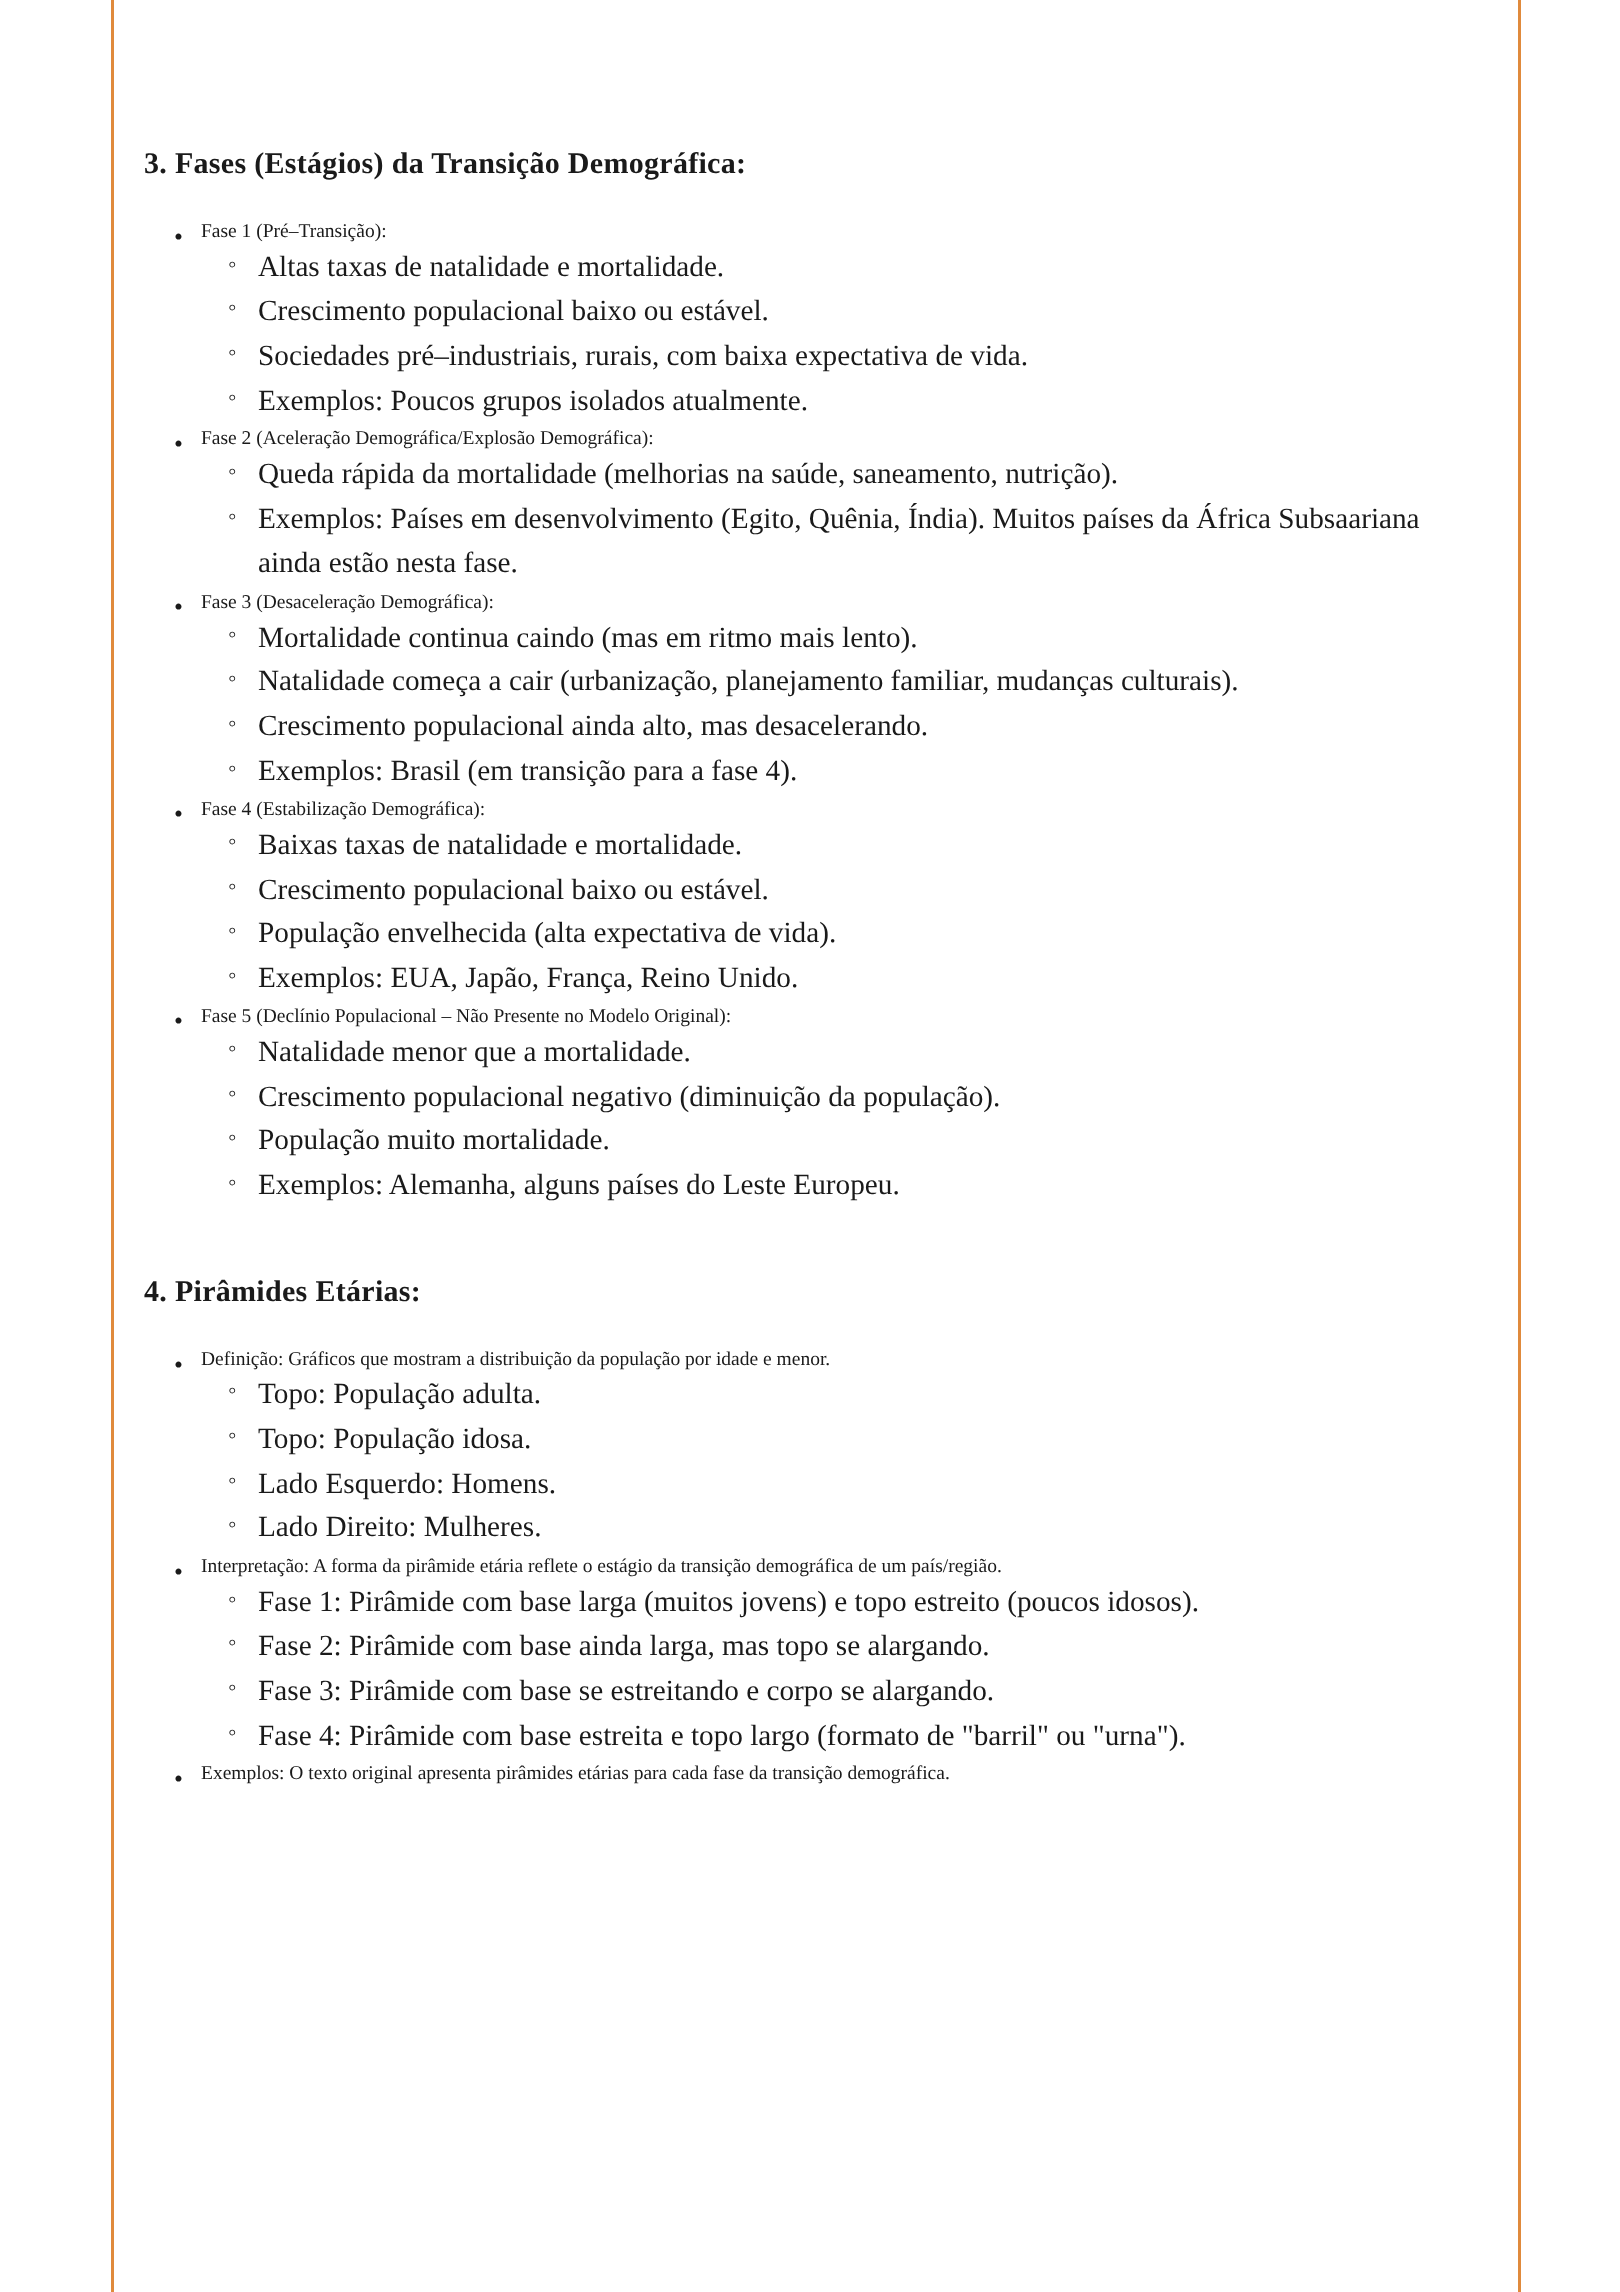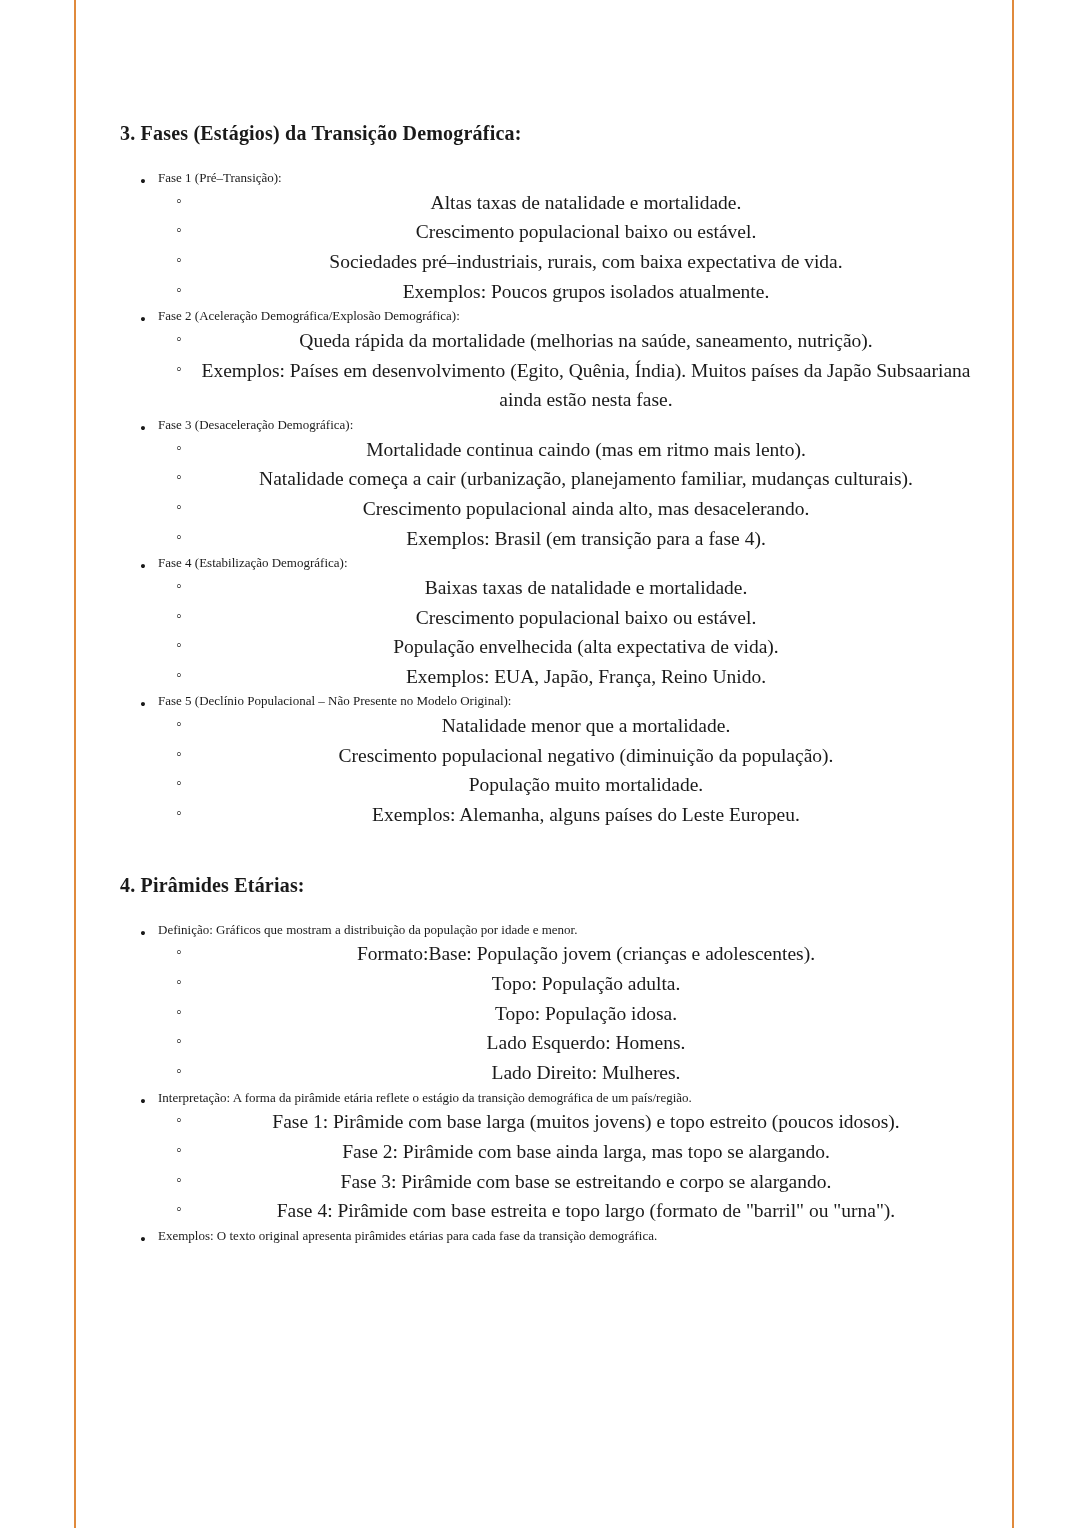--- a/index.html
+++ b/index.html
@@ -22,24 +22,23 @@
     top: 0;
     bottom: 0;
     width: 2px;
     background: #e08a3c;
   }
   .rule-left { left: 74px; }
   .rule-right { right: 66px; }
 
   .content {
     position: absolute;
-    left: 120px;
+    left: 96px;
     right: 104px;
     top: 96px;
-    margin-top: 24px;
   }
 
   h2.section-title {
     font-size: 20px;
     font-weight: bold;
     letter-spacing: 0.2px;
     margin: 0 0 22px 0;
     line-height: 1.3;
   }
   h2.section-title.second {
@@ -77,21 +76,20 @@
   }
   ul.level2 > li.sub-item {
     position: relative;
     padding-left: 38px;
     margin-bottom: 0px;
   }
   ul.level2 > li.sub-item > .li-text {
     font-size: 19.5px;
     line-height: 1.52;
     display: block;
-    text-align: center;
   }
   ul.level2 > li.sub-item::before {
     content: "\25E6";
     position: absolute;
     left: 18px;
     top: 0px;
     font-size: 16px;
     line-height: 1.62;
   }
 </style>
@@ -124,21 +122,21 @@
             </li>
         </ul>
       </li>
       <li class="bullet-item">
         <span class="li-text">Fase 2 (Aceleração Demográfica/Explosão Demográfica):</span>
         <ul class="level2">
           <li class="sub-item">
               <span class="li-text">Queda rápida da mortalidade (melhorias na saúde, saneamento, nutrição).</span>
             </li>
           <li class="sub-item">
-              <span class="li-text">Exemplos: Países em desenvolvimento (Egito, Quênia, Índia). Muitos países da Japão Subsaariana ainda estão nesta fase.</span>
+              <span class="li-text">Exemplos: Países em desenvolvimento (Egito, Quênia, Índia). Muitos países da África Subsaariana ainda estão nesta fase.</span>
             </li>
         </ul>
       </li>
       <li class="bullet-item">
         <span class="li-text">Fase 3 (Desaceleração Demográfica):</span>
         <ul class="level2">
           <li class="sub-item">
               <span class="li-text">Mortalidade continua caindo (mas em ritmo mais lento).</span>
             </li>
           <li class="sub-item">
@@ -187,23 +185,20 @@
         </ul>
       </li>
     </ul>
 
     <h2 class="section-title second">4. Pirâmides Etárias:</h2>
 
     <ul class="level1">
       <li class="bullet-item">
         <span class="li-text">Definição: Gráficos que mostram a distribuição da população por idade e menor.</span>
         <ul class="level2">
-          <li class="sub-item">
-              <span class="li-text">Formato:Base: População jovem (crianças e adolescentes).</span>
-            </li>
           <li class="sub-item">
               <span class="li-text">Topo: População adulta.</span>
             </li>
           <li class="sub-item">
               <span class="li-text">Topo: População idosa.</span>
             </li>
           <li class="sub-item">
               <span class="li-text">Lado Esquerdo: Homens.</span>
             </li>
           <li class="sub-item">

